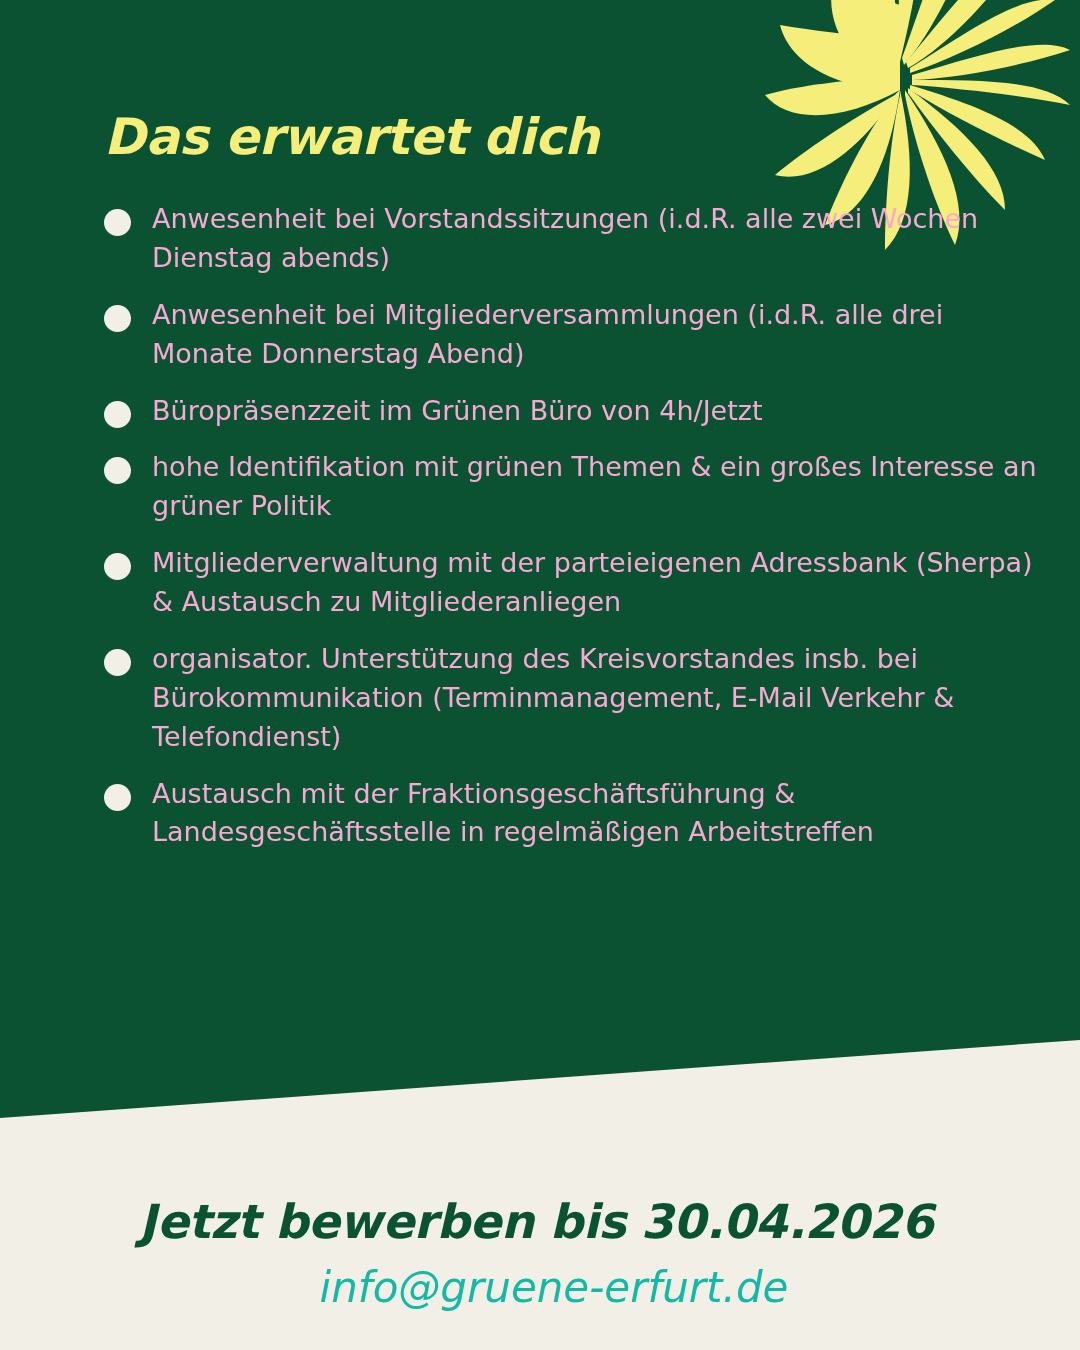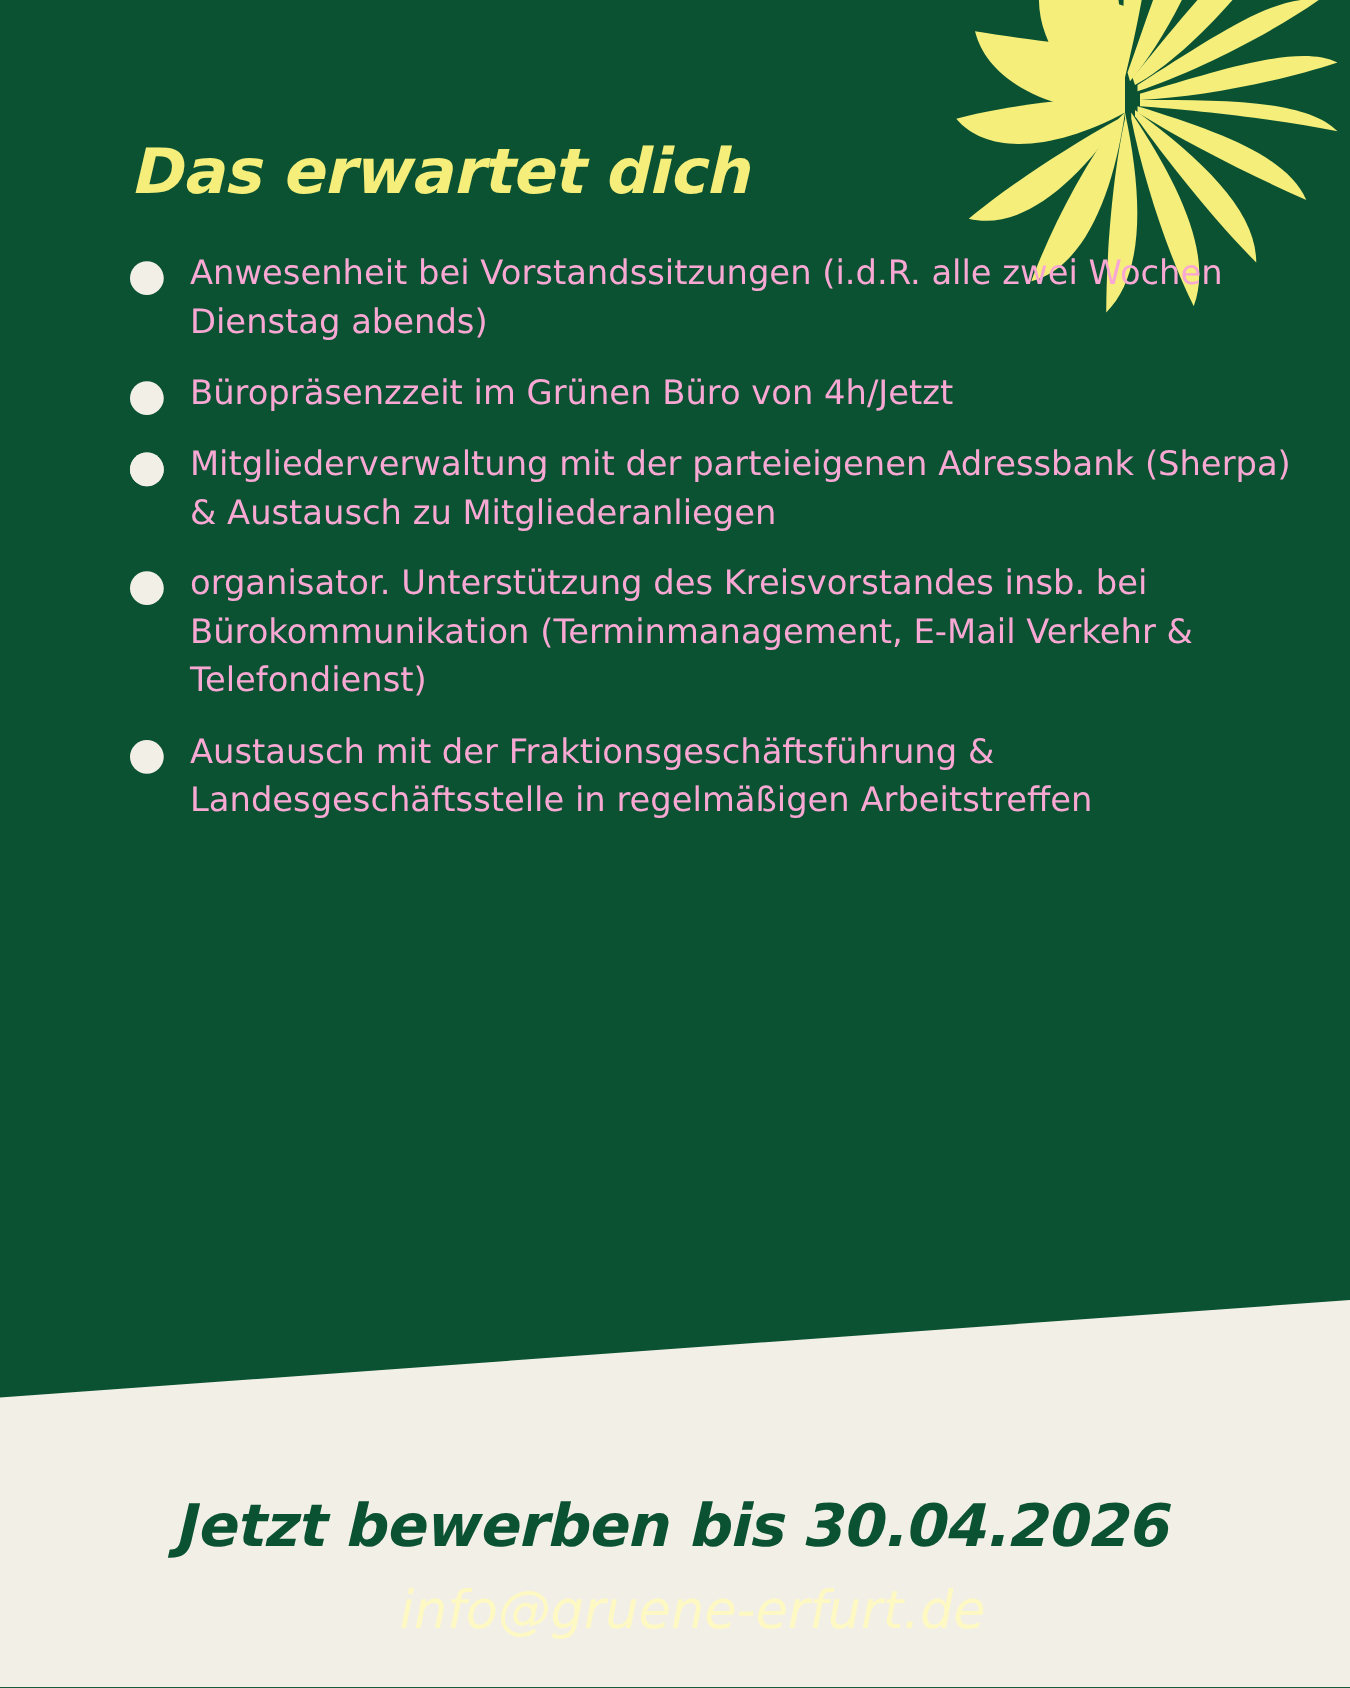--- a/index.html
+++ b/index.html
@@ -107,21 +107,21 @@
     color: #0b5233;
     letter-spacing: -0.5px;
     margin-bottom: 14px;
     transform: skewX(-2deg);
   }
 
   .footer .email {
     font-family: "DejaVu Sans", sans-serif;
     font-style: italic;
     font-size: 42px;
-    color: #fef9c3;
+    color: #14b8a6;
     letter-spacing: 0px;
     margin-left: 28px;
   }
 </style>
 </head>
 <body>
 
 <div class="sunflower">
   <svg viewBox="0 0 520 560" width="520" height="560" xmlns="http://www.w3.org/2000/svg" aria-hidden="true">
     <g fill="#f5ee7a">
@@ -152,24 +152,29 @@
 <div class="content">
   <h1 class="headline">Das erwartet dich</h1>
 
   <ul class="bullet-list">
     <li>
       <span class="dot"></span>
       <span>Anwesenheit bei Vorstandssitzungen (i.d.R. alle zwei Wochen Dienstag abends)</span>
     </li>
     <li>
       <span class="dot"></span>
+      <span>Anwesenheit bei Mitgliederversammlungen (i.d.R. alle drei Monate Donnerstag Abend)</span>
+    </li>
+    <li>
+      <span class="dot"></span>
       <span>Büropräsenzzeit im Grünen Büro von 4h/Jetzt</span>
     </li>
     <li>
       <span class="dot"></span>
+      <span>hohe Identifikation mit grünen Themen &amp; ein großes Interesse an grüner Politik</span>
     </li>
     <li>
       <span class="dot"></span>
       <span>Mitgliederverwaltung mit der parteieigenen Adressbank (Sherpa) &amp; Austausch zu Mitgliederanliegen</span>
     </li>
     <li>
       <span class="dot"></span>
       <span>organisator. Unterstützung des Kreisvorstandes insb. bei Bürokommunikation (Terminmanagement, E-Mail Verkehr &amp; Telefondienst)</span>
     </li>
     <li>

